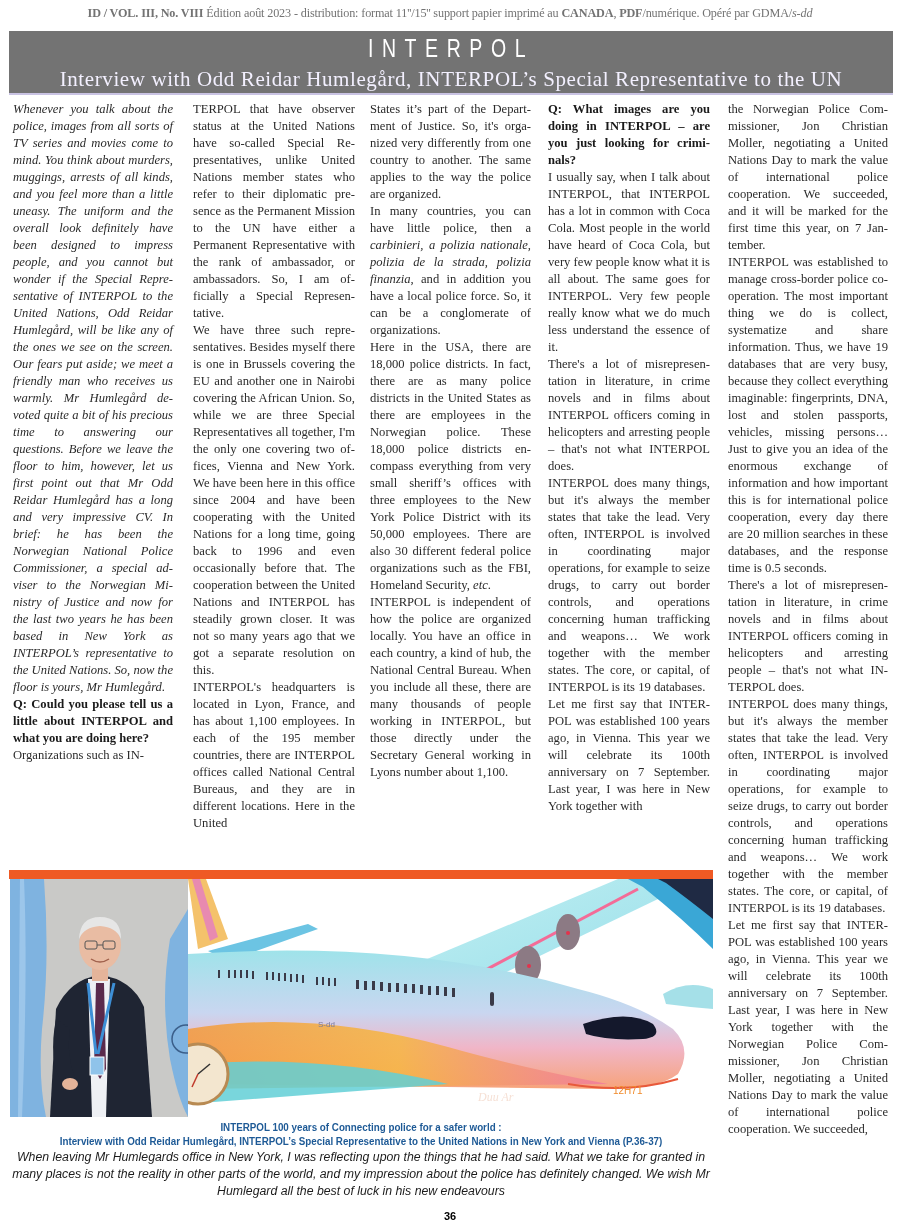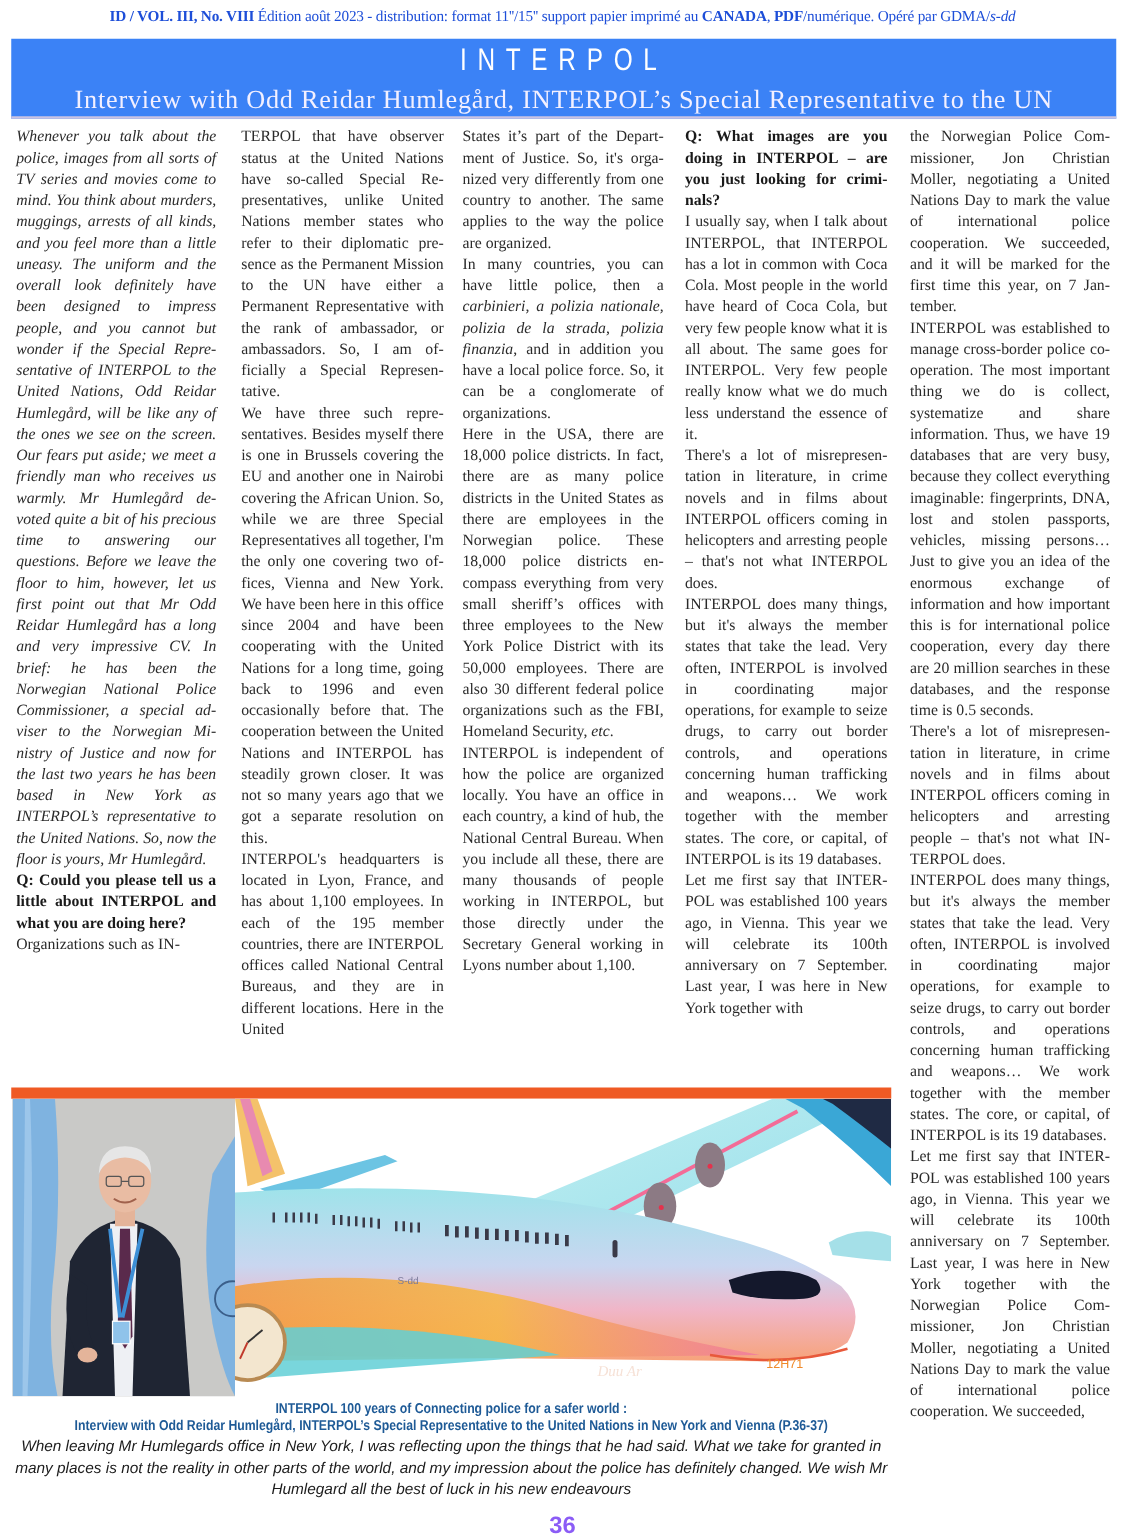--- a/index.html
+++ b/index.html
@@ -1,29 +1,29 @@
 <!DOCTYPE html>
 <html><head>
 <meta charset="utf-8">
 <style>
   * { box-sizing: border-box; margin: 0; padding: 0; }
   html, body { width: 900px; height: 1232px; background: #ffffff; overflow: hidden; }
   body { position: relative; font-family: "Liberation Serif", serif; color: #2a2a2a; }
 
   .topline {
     position: absolute; left: 0; top: 6px; width: 900px; text-align: center;
-    font-family: "Liberation Serif", serif; font-size: 12.2px; color: #1d4ed8; white-space: nowrap;
+    font-family: "Liberation Serif", serif; font-size: 12.2px; color: #737373; white-space: nowrap;
     letter-spacing: -0.15px;
   }
   .topline b { font-weight: bold; }
   .topline i { font-style: italic; }
 
   .banner {
     position: absolute; left: 9px; top: 31px; width: 884px; height: 64px;
-    background: #3b82f6; border-bottom: 2px solid #c9c3e3;
+    background: #737373; border-bottom: 2px solid #c9c3e3;
   }
   .banner-title {
     position: absolute; left: 0; top: 3px; width: 100%; text-align: center;
     color: #ffffff; font-family: "Liberation Sans", sans-serif; font-size: 25px;
     letter-spacing: 11px; font-weight: normal; transform: scaleX(0.78);
   }
   .banner-sub {
     position: absolute; left: 0; top: 36px; width: 100%; text-align: center;
     color: #f3f0ff; font-family: "Liberation Serif", serif; font-size: 21px; letter-spacing: 0.6px;
     white-space: nowrap;
@@ -64,21 +64,21 @@
     color: #1e5a96; font-weight: bold; font-size: 11.4px; line-height: 14px;
     transform: scaleX(0.86); white-space: nowrap;
   }
   .cap-body {
     color: #1c1c1c; font-style: italic; font-size: 12.3px; line-height: 17px; margin-top: 1px;
     padding: 0 2px;
   }
 
   .pagenum {
     position: absolute; left: 0; top: 1210px; width: 900px; text-align: center;
-    font-family: "Liberation Sans", sans-serif; font-weight: bold; font-size: 19px; color: #8b5cf6;
+    font-family: "Liberation Sans", sans-serif; font-weight: bold; font-size: 11px; color: #000000;
   }
 </style>
 </head>
 <body>
 
 <div class="topline">
   <b>ID / VOL. III, No. VIII</b><span> Édition août 2023 - distribution: format 11''/15'' support papier imprimé au </span><b>CANADA</b><span>, </span><b>PDF</b><span>/numérique. Opéré par GDMA/</span><i>s-dd</i>
 </div>
 
 <div class="banner">

